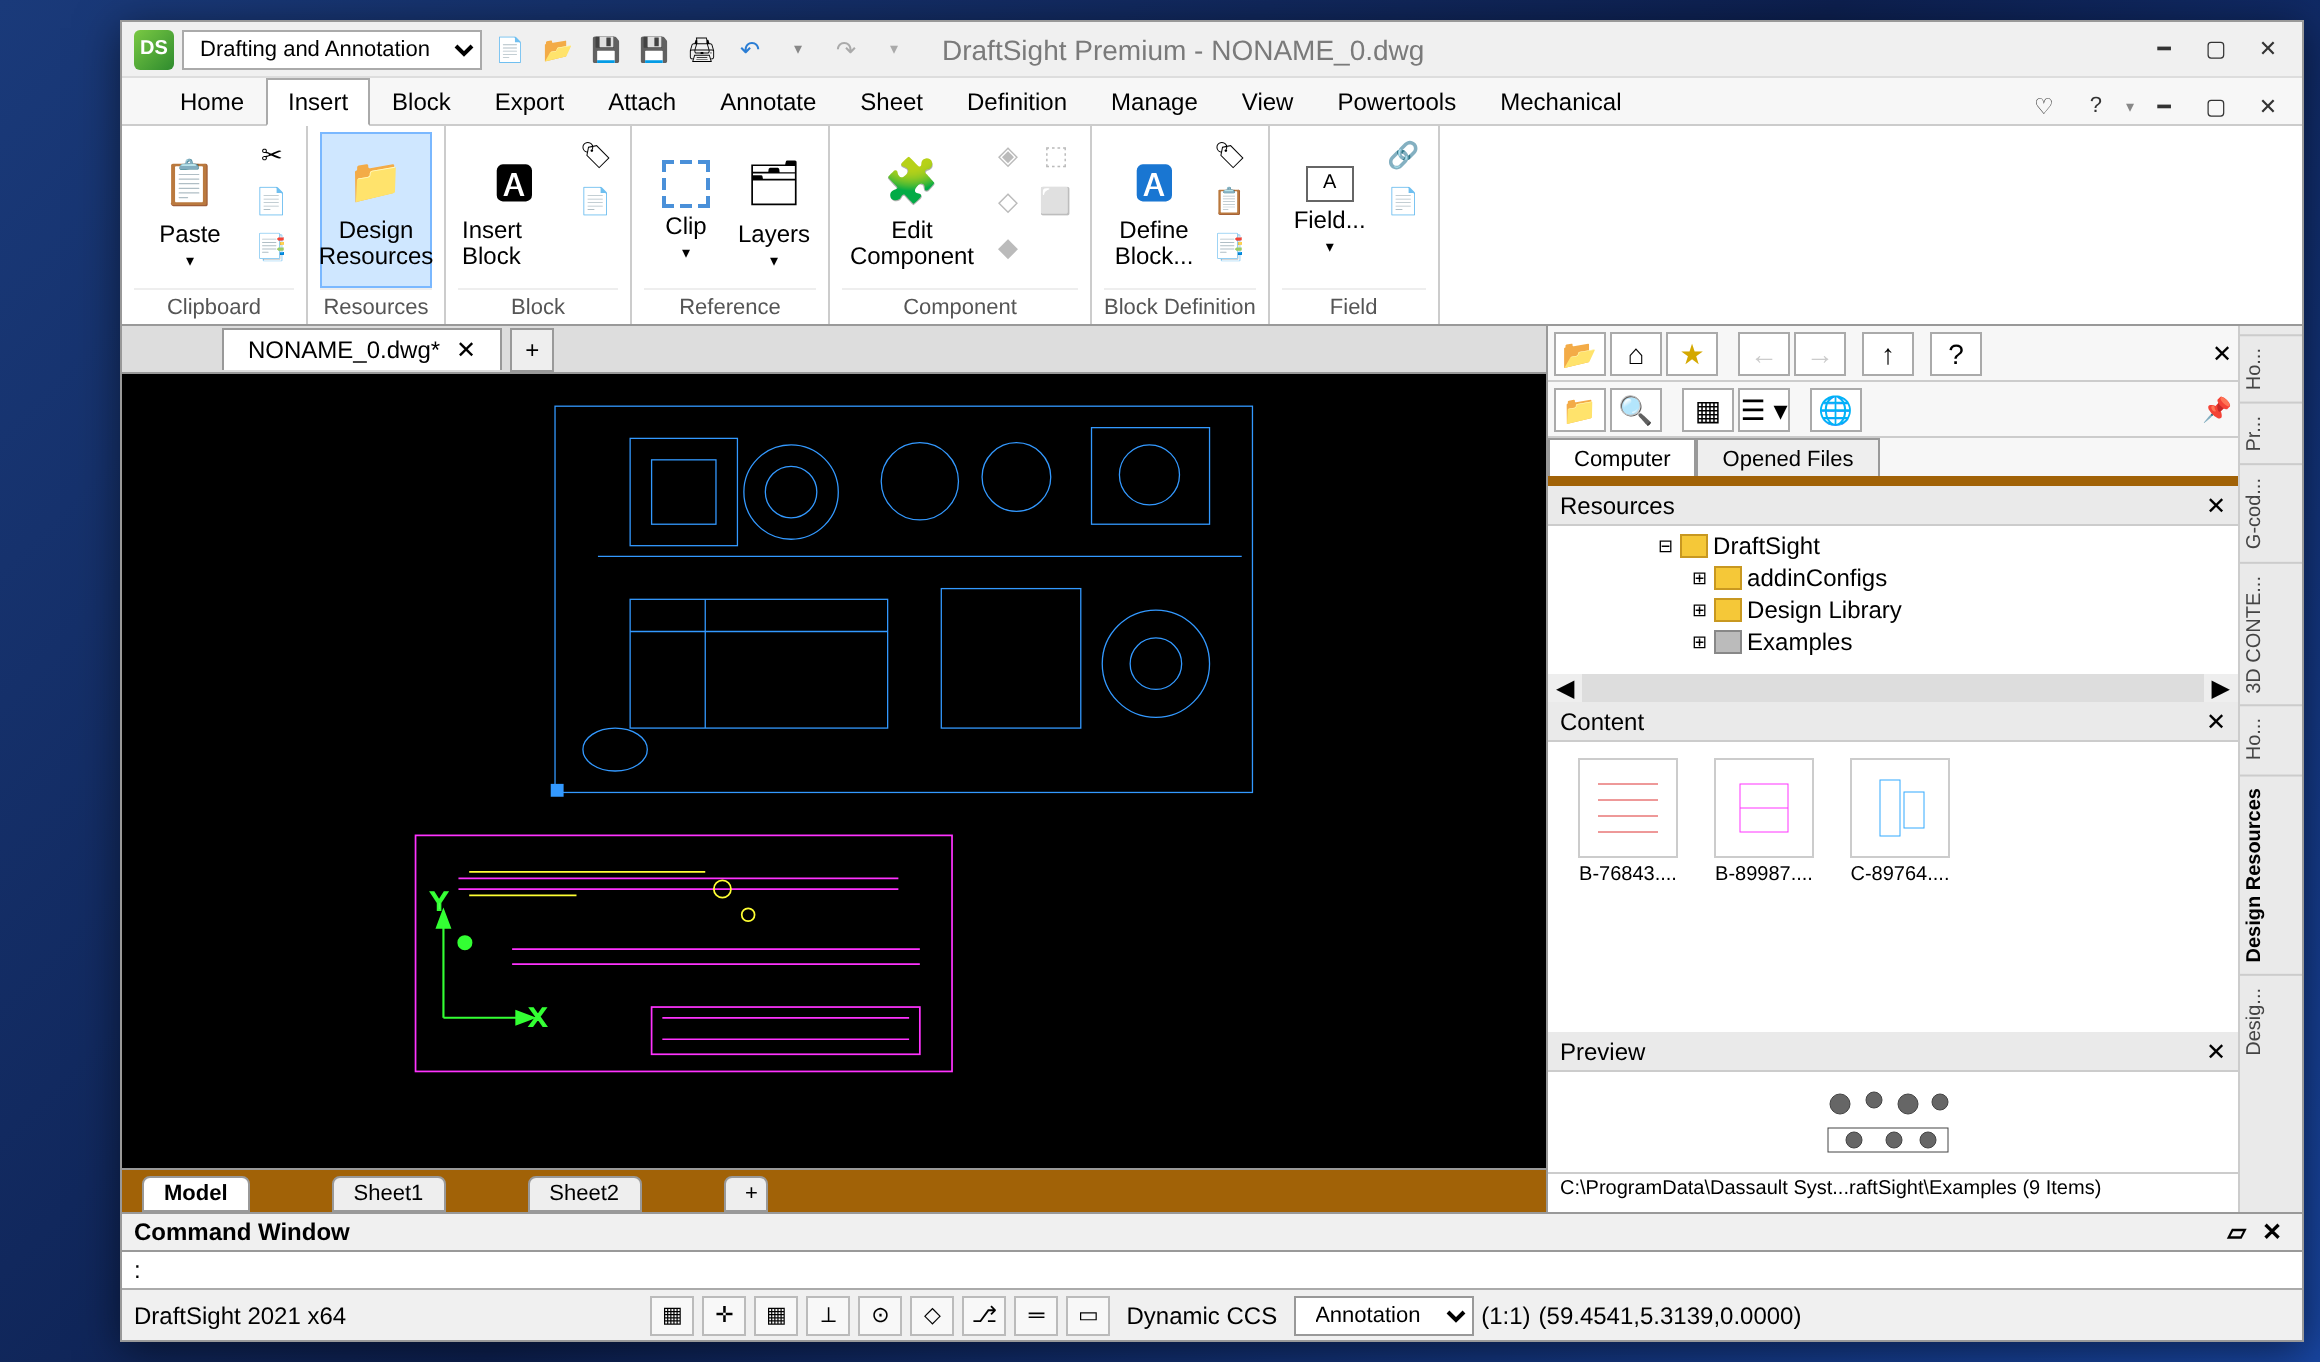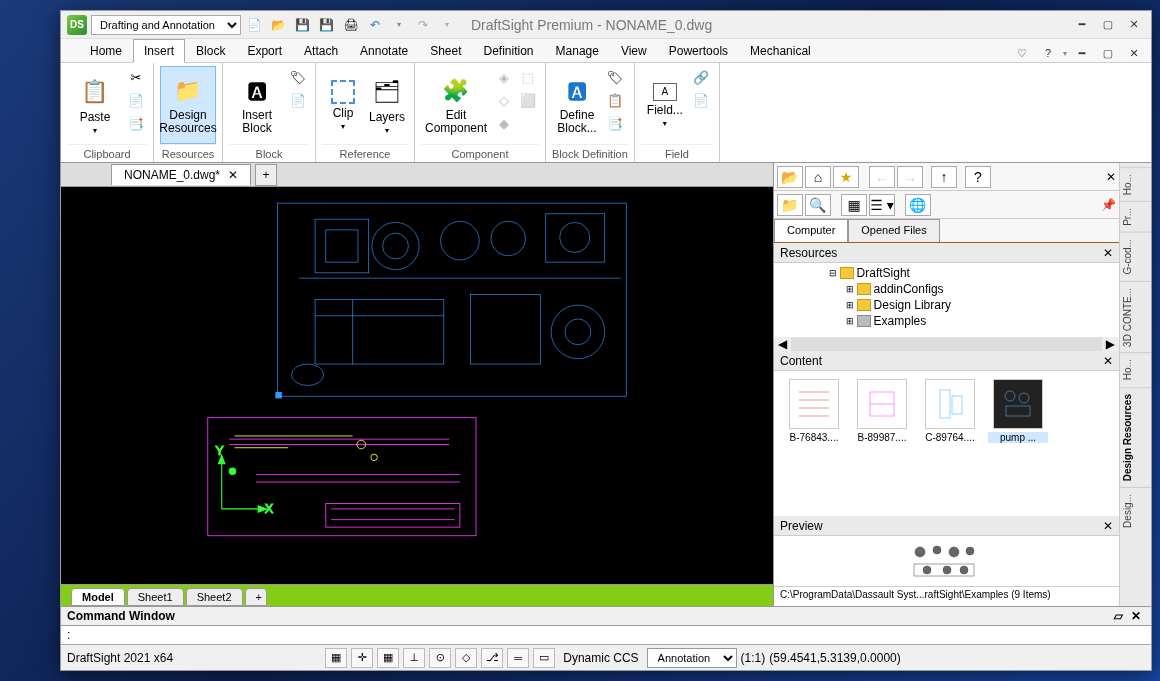--- a/index.html
+++ b/index.html
@@ -24,31 +24,31 @@
 .big-ico { width:32px; height:32px; display:flex; align-items:center; justify-content:center; font-size:22px; }
 .sm-btns-col { display:flex; flex-direction:column; gap:1px; }
 .sm-btn { width:22px; height:22px; display:flex; align-items:center; justify-content:center; cursor:pointer; font-size:13px; }
 .doc-area { flex:1; display:flex; overflow:hidden; background:#f0f0f0; }
 .canvas-col { flex:1; display:flex; flex-direction:column; min-width:0; }
 .doc-tabs { height:24px; display:flex; align-items:center; background:#ddd; border-bottom:1px solid #999; padding-left:50px; }
 .doc-tab { padding:3px 12px; background:#fff; border:1px solid #999; border-bottom:none; font-size:11px; display:flex; gap:8px; }
 .doc-add { width:22px;height:22px;margin-left:4px;cursor:pointer;display:flex;align-items:center;justify-content:center;background:#eee;border:1px solid #999; }
 .canvas { flex:1; background:#000; position:relative; overflow:hidden; }
 .canvas svg { width:100%; height:100%; position:absolute; top:0; left:0; }
-.sheet-tabs { height:22px; background:#84cc16; display:flex; align-items:flex-end; padding-left:10px; border-top:1px solid #999; }
+.sheet-tabs { height:22px; background:#a16207; display:flex; align-items:flex-end; padding-left:10px; border-top:1px solid #999;gap:39px; }
 .sheet-tab { padding:2px 10px; border:1px solid #999; background:#eee; font-size:11px; cursor:pointer; border-top-left-radius:4px; border-top-right-radius:4px; margin-right:2px; }
 .sheet-tab.active { background:#fff; font-weight:bold; }
 .right-panel { width:378px; background:#f7f7f7; border-left:1px solid #999; display:flex; }
 .panel-body { flex:1; display:flex; flex-direction:column; min-width:0; }
 .panel-side { width:32px; background:#eaeaea; border-left:1px solid #ccc; display:flex; flex-direction:column; padding-top:4px; }
 .side-label { writing-mode:vertical-rl; transform:rotate(180deg); font-size:10px; padding:6px 2px; cursor:pointer; text-align:center; border-bottom:1px solid #ccc; color:#444; }
 .side-label.active { font-weight:bold; color:#000; }
 .panel-toolbar { height:28px; display:flex; align-items:center; gap:2px; padding:3px; border-bottom:1px solid #ccc; }
 .panel-tool { width:26px;height:22px;border:1px solid #aaa;background:#fff;display:flex;align-items:center;justify-content:center;cursor:pointer;font-size:14px; }
-.panel-tabs2 { height:24px; display:flex; border-bottom:1px solid #a16207; }
+.panel-tabs2 { height:24px; display:flex; border-bottom:5px solid #a16207; }
 .ptab { padding:4px 12px; border:1px solid #999; border-bottom:none; background:#eee; cursor:pointer; font-size:11px; }
 .ptab.active { background:#fff; }
 .section-head { height:20px; display:flex; justify-content:space-between; align-items:center; padding:0 6px; background:#eaeaea; border-bottom:1px solid #ccc; font-size:11px; }
 .section-close { cursor:pointer; }
 .tree-area { height:74px; overflow:auto; background:#fff; font-size:11px; padding:2px 4px; }
 .tree-row { display:flex; align-items:center; gap:3px; height:16px; cursor:pointer; }
 .tree-indent { width:14px; display:inline-block; }
 .tree-folder { width:14px;height:12px;background:#f5c838;border:1px solid #c89820; }
 .content-area { flex:1; background:#fff; display:flex; gap:8px; padding:8px 10px; overflow:hidden; align-items:flex-start; }
 .thumb { width:60px; text-align:center; cursor:pointer; }
@@ -135,21 +135,21 @@
           <div class="big-ico" style="color:#1976d2">📁</div>
           <span style="text-align:center;line-height:1.1">Design Resources</span>
         </div>
       </div>
       <div class="ribbon-group-label">Resources</div>
     </div>
     <div class="ribbon-group">
       <div class="ribbon-group-body">
         <div class="big-btn">
           <div class="big-ico">🅰</div>
-          <span style="text-align:center;line-height:1.1">Insert Block</span>
+          <span style="line-height:1.1">Insert Block</span>
         </div>
         <div class="sm-btns-col">
           <div class="sm-btn">🏷</div>
           <div class="sm-btn">📄</div>
         </div>
       </div>
       <div class="ribbon-group-label">Block</div>
     </div>
     <div class="ribbon-group">
       <div class="ribbon-group-body">
@@ -397,32 +397,20 @@
             <div class="thumb-img">
                 <svg width="40" height="40">
                   <g stroke="#3af" stroke-width="0.5" fill="none">
                     <rect x="10" y="6" width="10" height="28"></rect>
                     <rect x="22" y="12" width="10" height="18"></rect>
                   </g>
                 </svg>
               </div>
             <div class="thumb-label">C-89764....</div>
           </div>
-          <div class="thumb sel">
-            <div class="thumb-img" style="background:#222">
-                <svg width="40" height="40">
-                  <g stroke="#6bf" stroke-width="0.5" fill="none">
-                    <circle cx="12" cy="12" r="5"></circle>
-                    <circle cx="26" cy="14" r="5"></circle>
-                    <rect x="8" y="22" width="24" height="10"></rect>
-                  </g>
-                </svg>
-              </div>
-            <div class="thumb-label">pump ...</div>
-          </div>
         </div>
 
         <div class="section-head">
           <span>Preview</span>
           <span class="section-close">✕</span>
         </div>
         <div class="preview-area">
           <svg width="90" height="42" style="background:#fff">
               <g stroke="#444" stroke-width="0.5" fill="#666">
                 <circle cx="18" cy="12" r="5"></circle>

